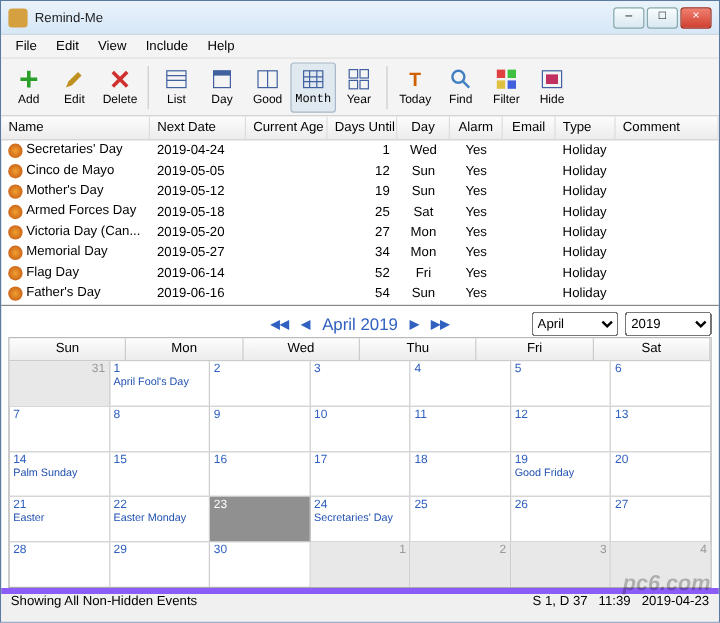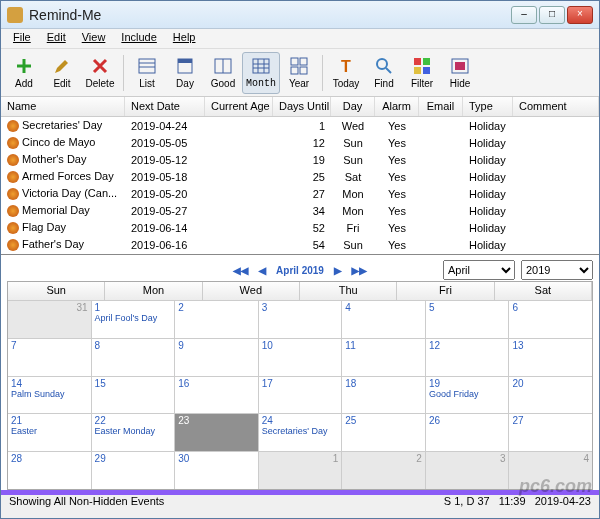--- a/index.html
+++ b/index.html
@@ -1,42 +1,42 @@
 <!DOCTYPE html>
 <html><head>
 <meta charset="utf-8">
 <style>
 * { box-sizing: border-box; margin: 0; padding: 0; }
 body { font-family: Tahoma, sans-serif; font-size: 11px; background: #f0f0f0; width: 600px; height: 519px; overflow: hidden; position: relative; }
 .window { width: 600px; height: 519px; border: 1px solid #5a7aa0; background: #fff; display: flex; flex-direction: column; }
 .titlebar { height: 28px; background: linear-gradient(#eaf3fb,#d6e7f7); display: flex; align-items: center; padding: 0 6px; border-bottom: 1px solid #b8c8d8; }
 .titlebar .icon { width: 16px; height: 16px; background: #d4a040; border-radius: 3px; margin-right: 6px; }
-.titlebar .title { flex: 1; font-size: 14px; color: #222; }
+.titlebar .title { flex: 1; font-size: 11px; color: #222; }
 .winbtns { display: flex; gap: 2px; }
 .winbtn { width: 26px; height: 18px; border: 1px solid #8aa; background: linear-gradient(#f8fcff,#d8e8f0); border-radius: 3px; font-size: 10px; text-align: center; line-height: 14px; cursor: pointer; }
 .winbtn.close { background: linear-gradient(#f08070,#d04030); color: #fff; border-color: #a03020; }
-.menubar { height: 20px; background: #f4f4f4; display: flex; padding: 0 4px; border-bottom: 1px solid #ddd; text-decoration: underline; }
+.menubar { height: 20px; background: #f4f4f4; display: flex; align-items: center; padding: 0 4px; border-bottom: 1px solid #ddd; }
 .menubar span { padding: 2px 8px; cursor: pointer; }
 .toolbar { height: 48px; background: #f4f4f4; display: flex; align-items: center; padding: 2px 4px; border-bottom: 1px solid #ccc; }
 .tbtn { width: 38px; height: 42px; display: flex; flex-direction: column; align-items: center; justify-content: center; border: 1px solid transparent; border-radius: 3px; cursor: pointer; font-size: 10px; }
 .tbtn.active { background: #e0e8f0; border-color: #a8b8c8; font-family: Liberation Mono, monospace; }
 .tbtn .ticon { width: 20px; height: 20px; margin-bottom: 2px; }
 .sep { width: 1px; height: 36px; background: #ccc; margin: 0 4px; }
 .list-area { height: 158px; overflow: hidden; border-bottom: 1px solid #888; position: relative; }
 .list-header { display: flex; height: 20px; background: linear-gradient(#fdfdfd,#ececec); border-bottom: 1px solid #ccc; }
 .list-header div { border-right: 1px solid #ddd; padding: 3px 6px; font-size: 11px; overflow: hidden; white-space: nowrap; }
 .list-body { overflow-y: scroll; height: 138px; }
 .list-row { display: flex; height: 17px; align-items: center; }
 .list-row div { padding: 1px 6px; font-size: 11px; overflow: hidden; white-space: nowrap; }
 .event-icon { width: 12px; height: 12px; background: radial-gradient(circle,#f0a030,#c05010); border-radius: 50%; display: inline-block; margin-right: 3px; vertical-align: middle; }
 .c-name{width:124px} .c-next{width:80px} .c-age{width:68px;text-align:right} .c-days{width:58px;text-align:right} .c-day{width:44px;text-align:center} .c-alarm{width:44px;text-align:center} .c-email{width:44px;text-align:center} .c-type{width:50px} .c-comment{flex:1}
 .cal-area { flex: 1; padding: 4px 6px 0 6px; display: flex; flex-direction: column; }
 .cal-nav { height: 22px; display: flex; align-items: center; justify-content: center; gap: 10px; position: relative; }
 .cal-nav .navbtn { color: #3060c0; cursor: pointer; font-size: 10px; font-weight: bold; }
-.cal-nav .monthlbl { color: #3060c0; font-weight: bold; font-size: 10px; }
+.cal-nav .monthlbl { color: #3060c0; font-weight: normal; font-size: 14px; }
 .cal-nav .selects { position: absolute; right: 0; display: flex; gap: 6px; }
 .cal-nav select { font-size: 11px; width: 72px; height: 20px; }
 .cal-grid { flex: 1; border: 1px solid #aaa; display: flex; flex-direction: column; }
 .cal-dow { display: flex; height: 18px; background: linear-gradient(#fdfdfd,#ececec); }
 .cal-dow div { flex: 1; text-align: center; font-size: 11px; border-right: 1px solid #ccc; padding-top: 2px; }
 .cal-weeks { flex: 1; display: flex; flex-direction: column; }
 .cal-week { flex: 1; display: flex; border-top: 1px solid #ccc; }
 .cal-cell { flex: 1; border-right: 1px solid #ccc; padding: 1px 3px; font-size: 10px; position: relative; overflow: hidden; }
 .cal-cell:last-child { border-right: none; }
 .cal-cell .dnum { color: #3060c0; font-size: 10px; }

